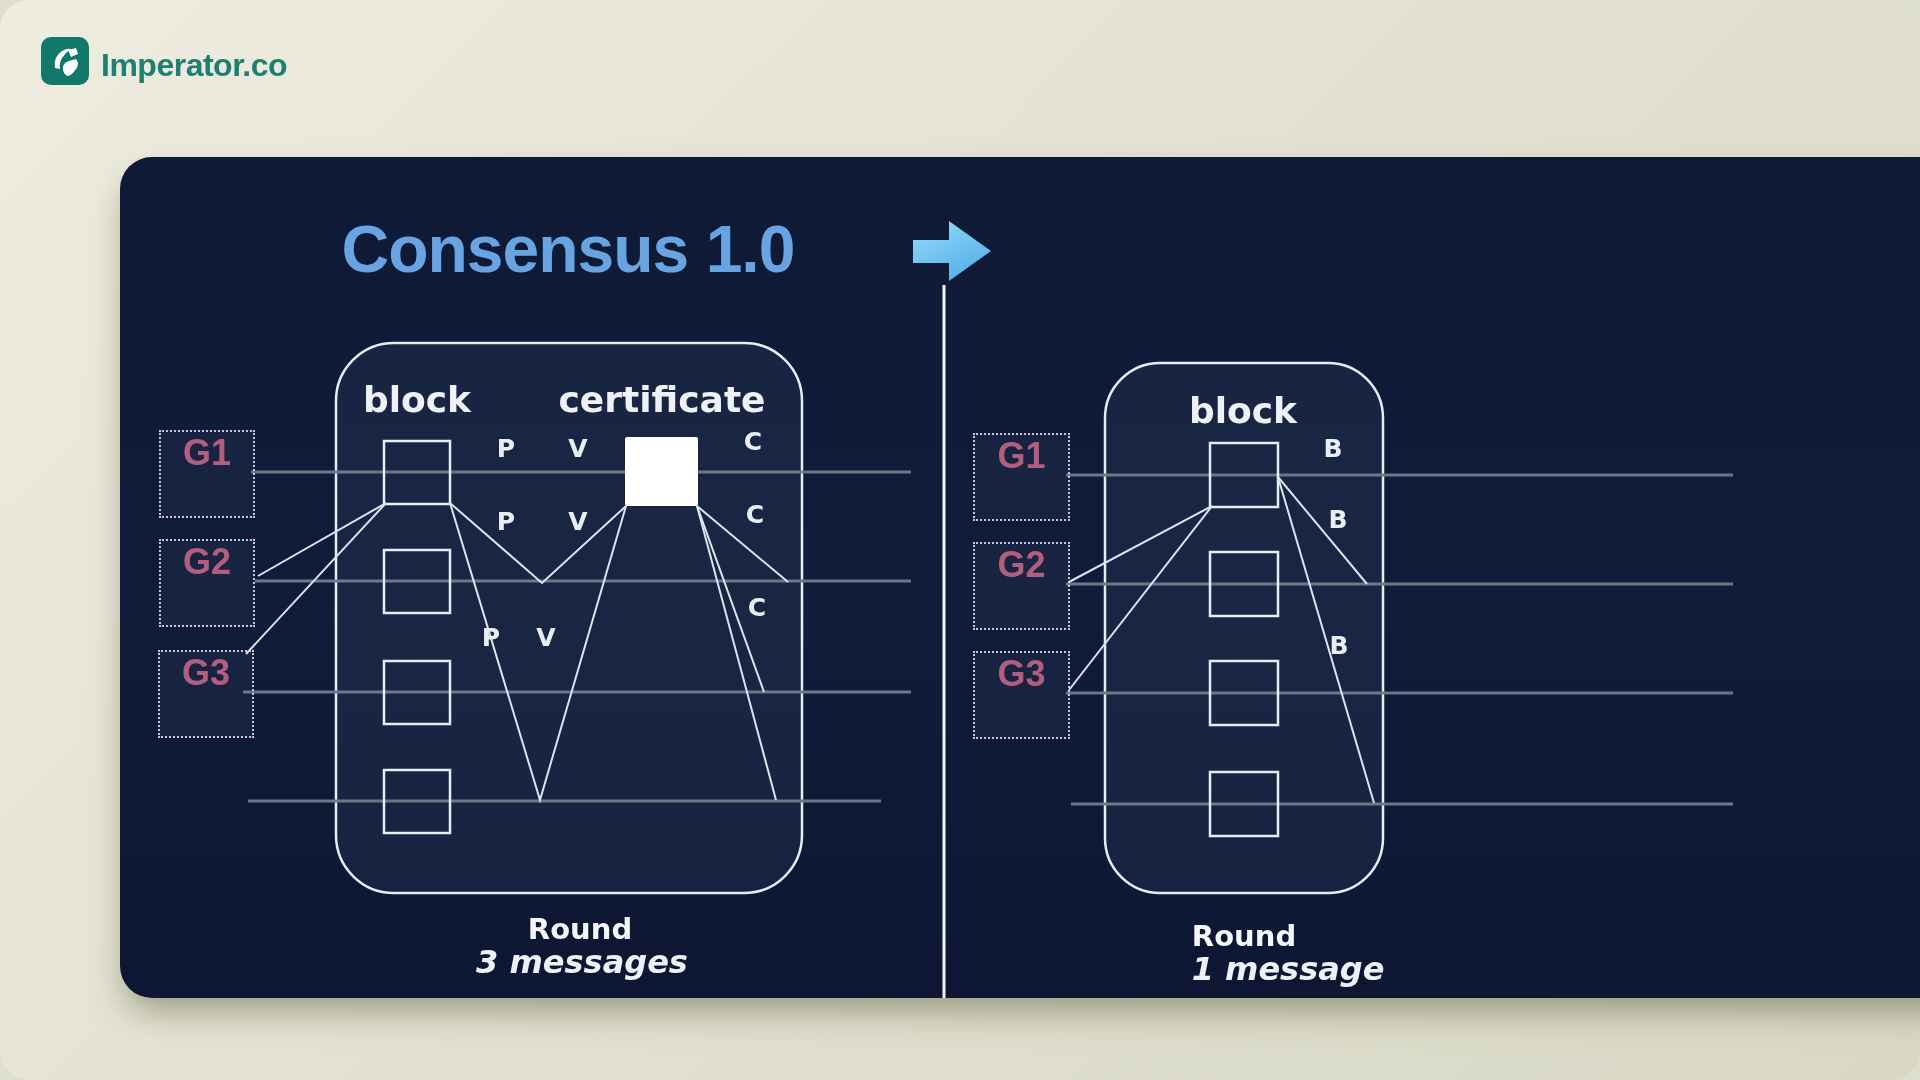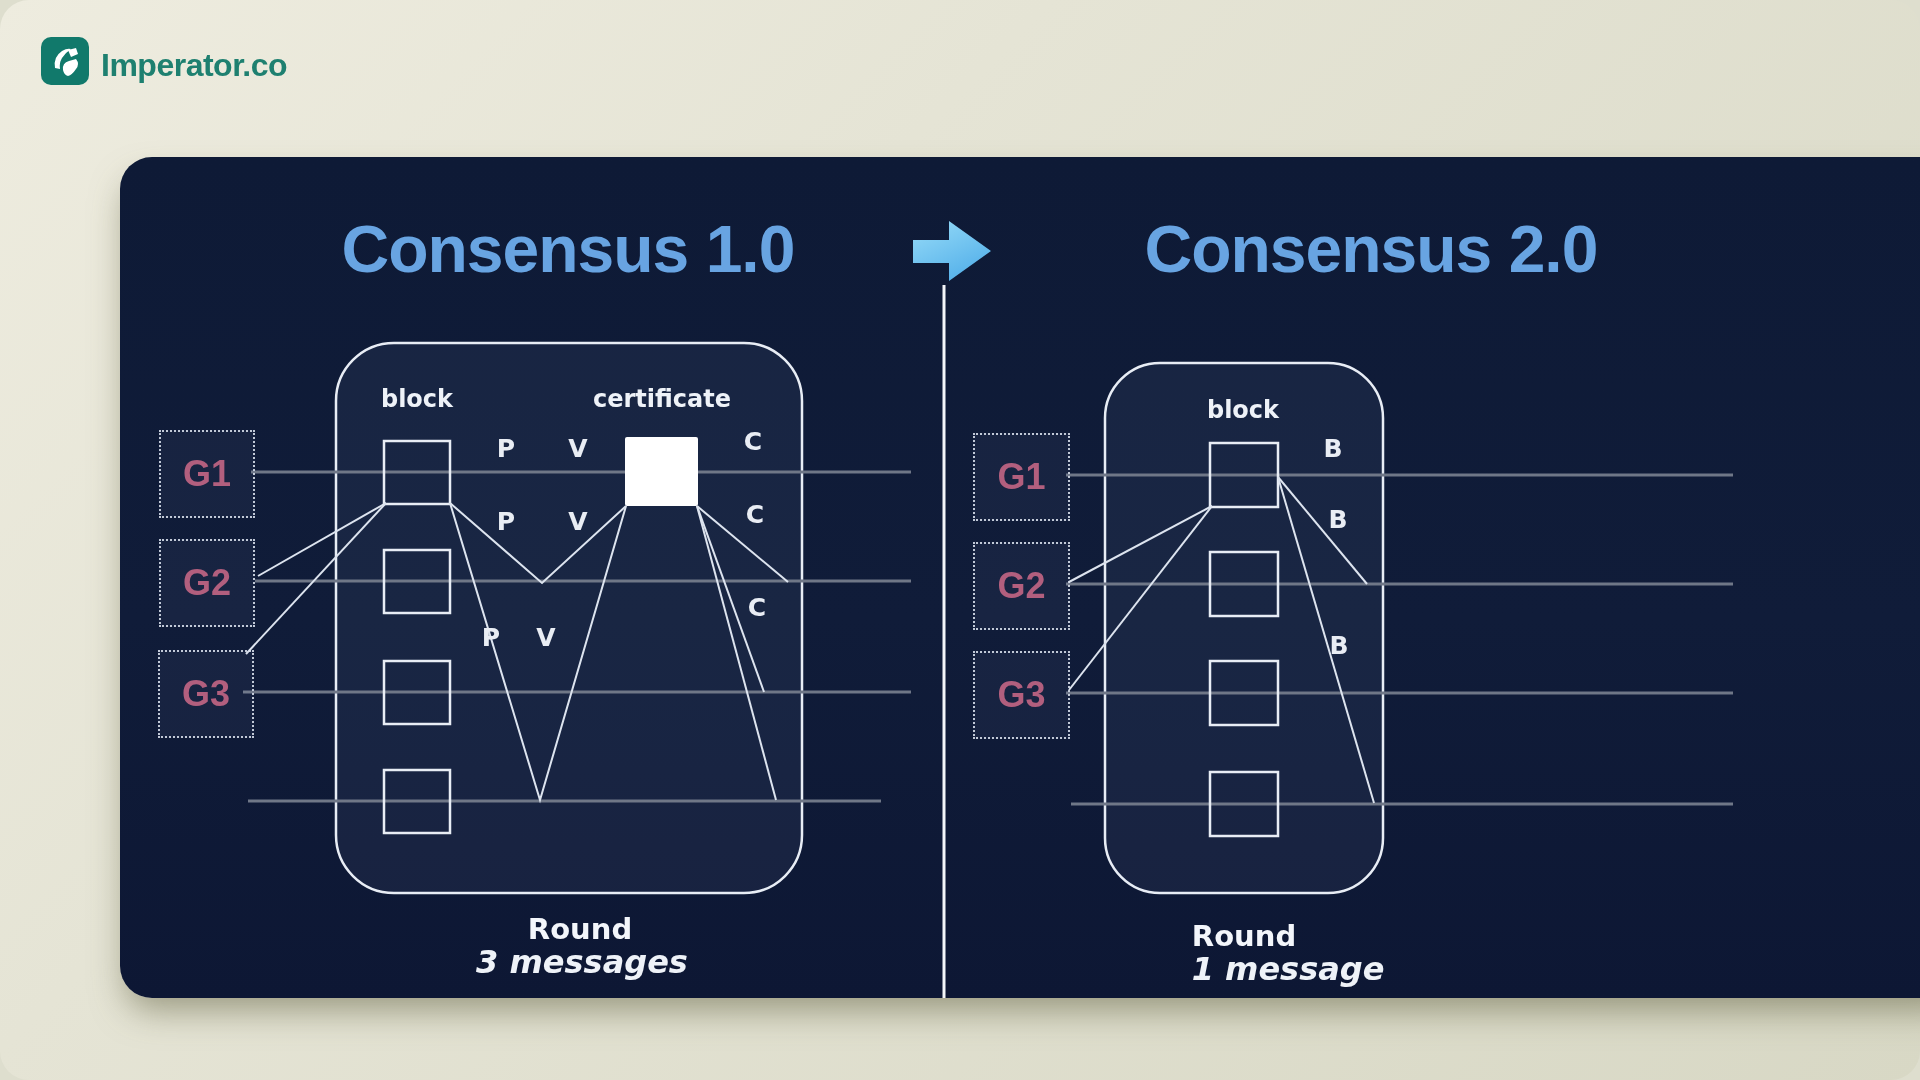--- a/index.html
+++ b/index.html
@@ -21,27 +21,27 @@
     left:120px;top:157px;width:1848px;height:841px;border-radius:32px;
     background:linear-gradient(180deg,#0e1a36 0%,#101c39 55%,#0d1734 100%);
     box-shadow:0 18px 34px -6px rgba(95,95,62,.55);
   }
   .card svg.lines{position:absolute;left:0;top:0;}
   .label{position:absolute;transform:translate(-50%,-50%);white-space:nowrap;}
   .title{
     font-size:66px;font-weight:bold;color:#68a4e2;letter-spacing:-1px;
     font-family:"Liberation Sans",sans-serif;
   }
-  .zone-label{font-size:24px;font-weight:bold;color:#eef2f8;font-family:"DejaVu Sans",sans-serif;}
+  .zone-label{font-size:36px;font-weight:bold;color:#eef2f8;font-family:"DejaVu Sans",sans-serif;}
   .msg-label{font-size:25px;font-weight:bold;color:#e9edf4;font-family:"DejaVu Sans",sans-serif;}
   .cap-title{font-size:29px;font-weight:bold;color:#f3f6fb;font-family:"DejaVu Sans",sans-serif;}
   .cap-sub{font-size:32px;font-weight:bold;font-style:italic;color:#eef2f8;font-family:"DejaVu Sans",sans-serif;}
   .gbox{
     position:absolute;border:2px dotted rgba(223,230,242,.85);
-    background:rgba(150,170,215,.06);display:flex;align-items:center;justify-content:center;
+    background:rgba(150,170,215,.06);display:flex;align-items:flex-start;justify-content:center;
   }
   .gbox span{font-size:36px;font-weight:bold;color:#b25f7e;font-family:"Liberation Sans",sans-serif;}
 </style>
 </head>
 <body>
 
 <div id="stage">
 
   <svg class="abs brand-logo" viewBox="0 0 48 48">
     <rect x="0" y="0" width="48" height="48" rx="10" fill="#11796b"></rect>
@@ -114,21 +114,20 @@
         <line x1="1158" y1="320" x2="1247" y2="427"></line>
         <line x1="1158" y1="320" x2="1254" y2="646"></line>
       </g>
 
       <line x1="824" y1="128" x2="824" y2="841" stroke="#f3f6fa" stroke-width="3"></line>
 
       <polygon points="793,83 829,83 829,64 871,94 829,124 829,106 793,106" fill="url(#arrowGrad)"></polygon>
     </svg>
 
     <div class="label title" style="left:448px;top:92px;">Consensus 1.0</div>
-    <div class="label title" style="left:1251px;top:92px;">Consensus 2.0</div>
 
     <div class="gbox" style="left:39px;top:273px;width:92px;height:84px;">
       <span>G1</span>
       </div>
     <div class="gbox" style="left:39px;top:382px;width:92px;height:84px;">
       <span>G2</span>
       </div>
     <div class="gbox" style="left:38px;top:493px;width:92px;height:84px;">
       <span>G3</span>
       </div>

